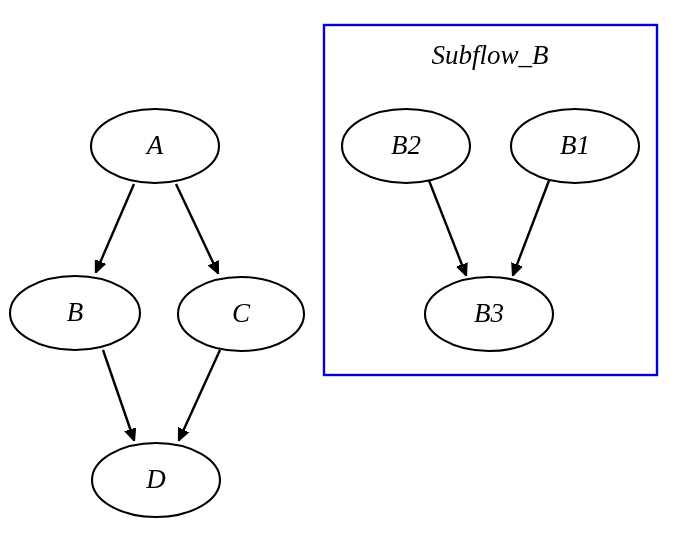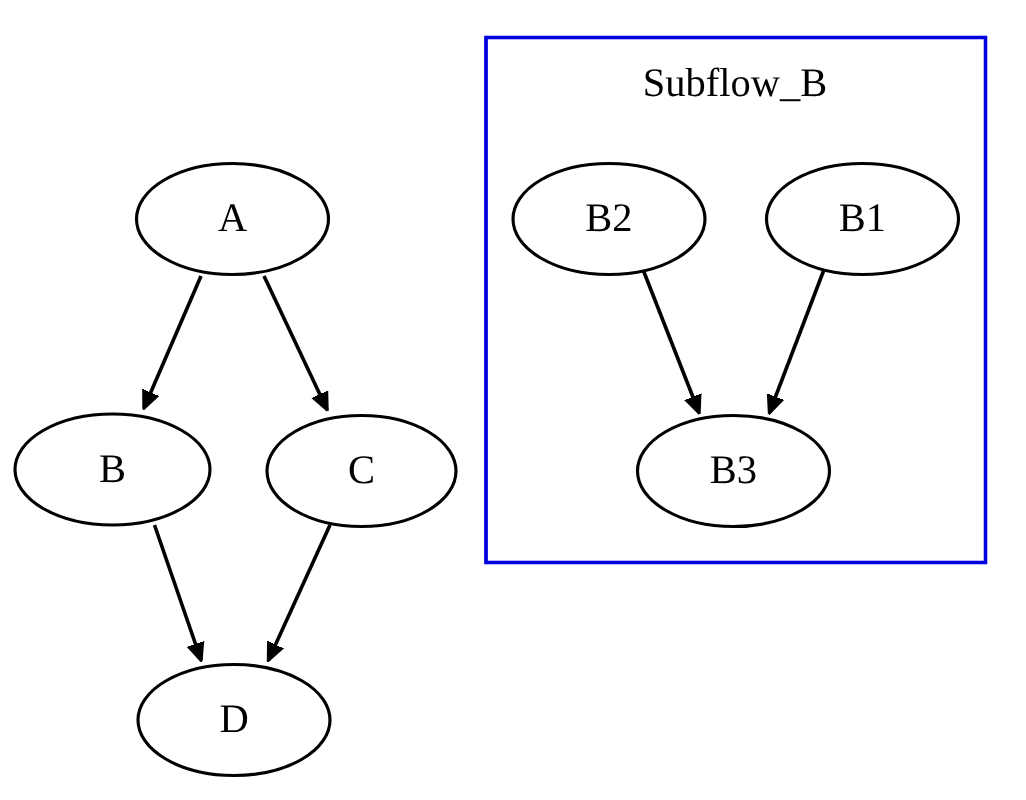--- a/index.html
+++ b/index.html
@@ -12,20 +12,21 @@
     width: 684px;
     height: 533px;
     font-family: "Liberation Serif", "DejaVu Serif", serif;
     overflow: hidden;
   }
   #diagram-root {
     position: relative;
     width: 684px;
     height: 533px;
     background: #ffffff;
+    font-style: italic;
   }
   svg#graph-canvas {
     display: block;
     width: 684px;
     height: 533px;
   }
   .node-ellipse {
     fill: #ffffff;
     stroke: #000000;
     stroke-width: 2.1;

